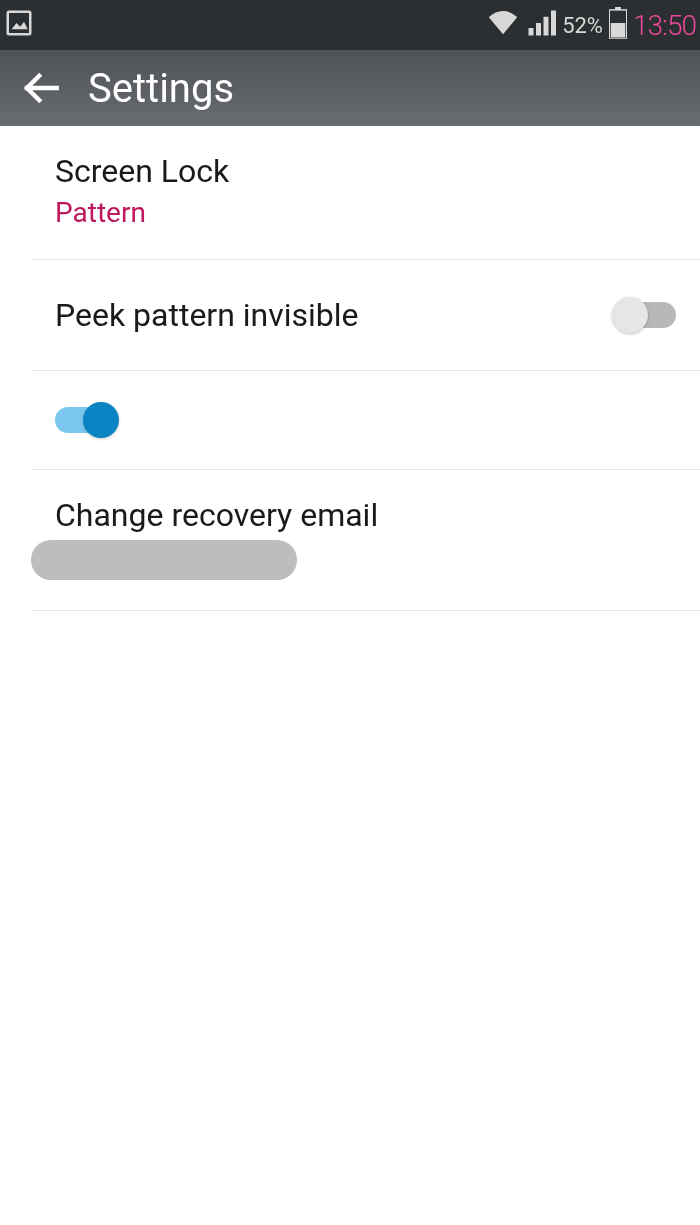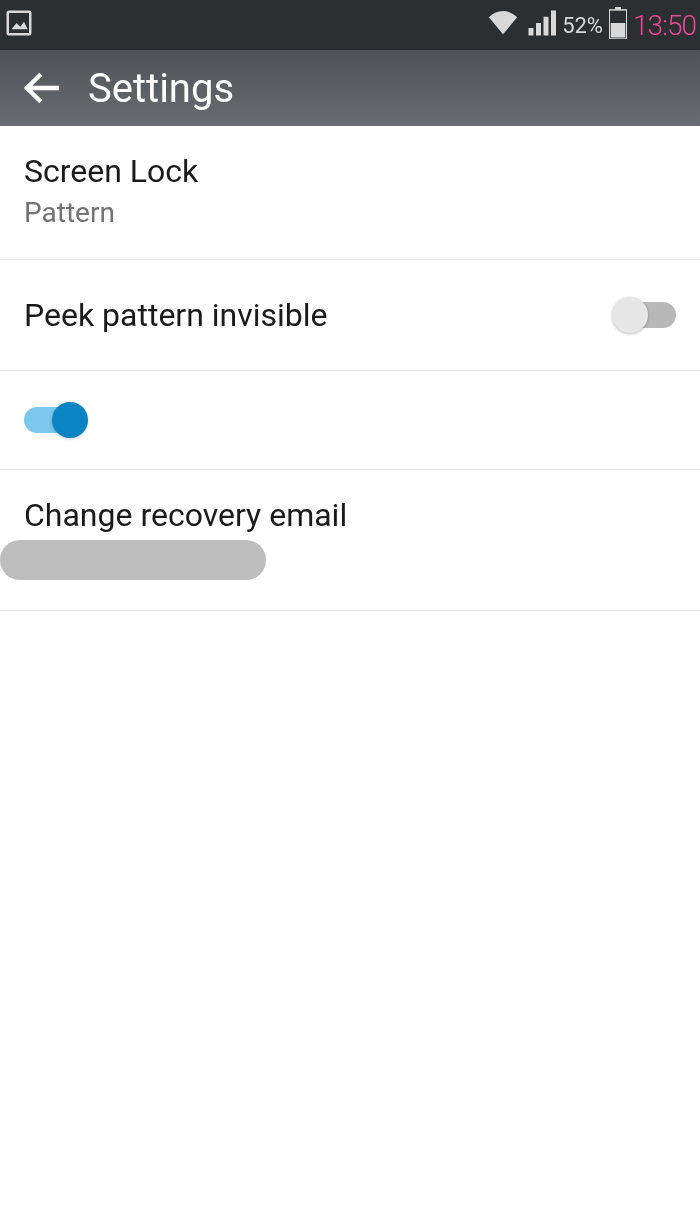--- a/index.html
+++ b/index.html
@@ -66,20 +66,21 @@
     }
     
     .header-title {
       color: #ffffff;
       font-size: 40px;
       font-weight: 400;
     }
     
     .content {
       background: #ffffff;
+      padding-left: 31px;
     }
     
     .setting-item {
       padding: 26px 24px 30px 24px;
       border-bottom: 1px solid #e6e6e6;
       display: flex;
       align-items: center;
       justify-content: space-between;
     }
     
@@ -90,21 +91,21 @@
     }
     
     .setting-title {
       font-size: 32px;
       color: #1a1a1a;
       font-weight: 400;
     }
     
     .setting-subtitle {
       font-size: 28px;
-      color: #737373;
+      color: #be185d;
       font-weight: 400;
     }
     
     .toggle {
       position: relative;
       width: 58px;
       height: 26px;
       flex-shrink: 0;
     }
     

